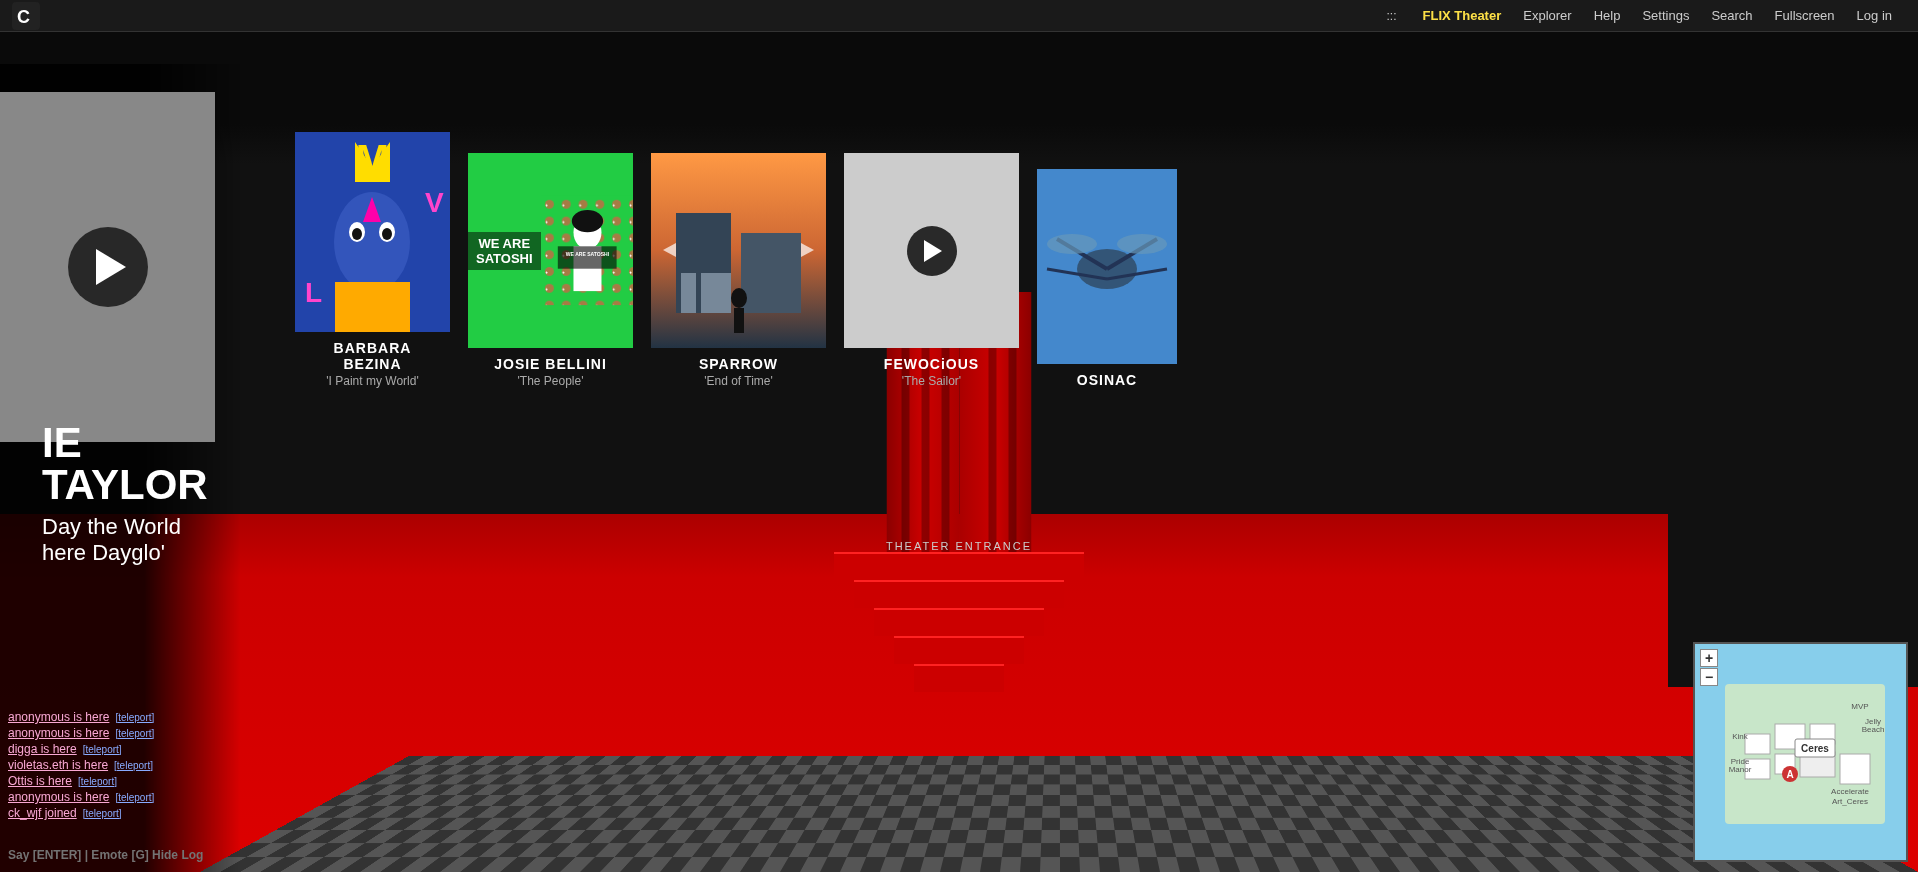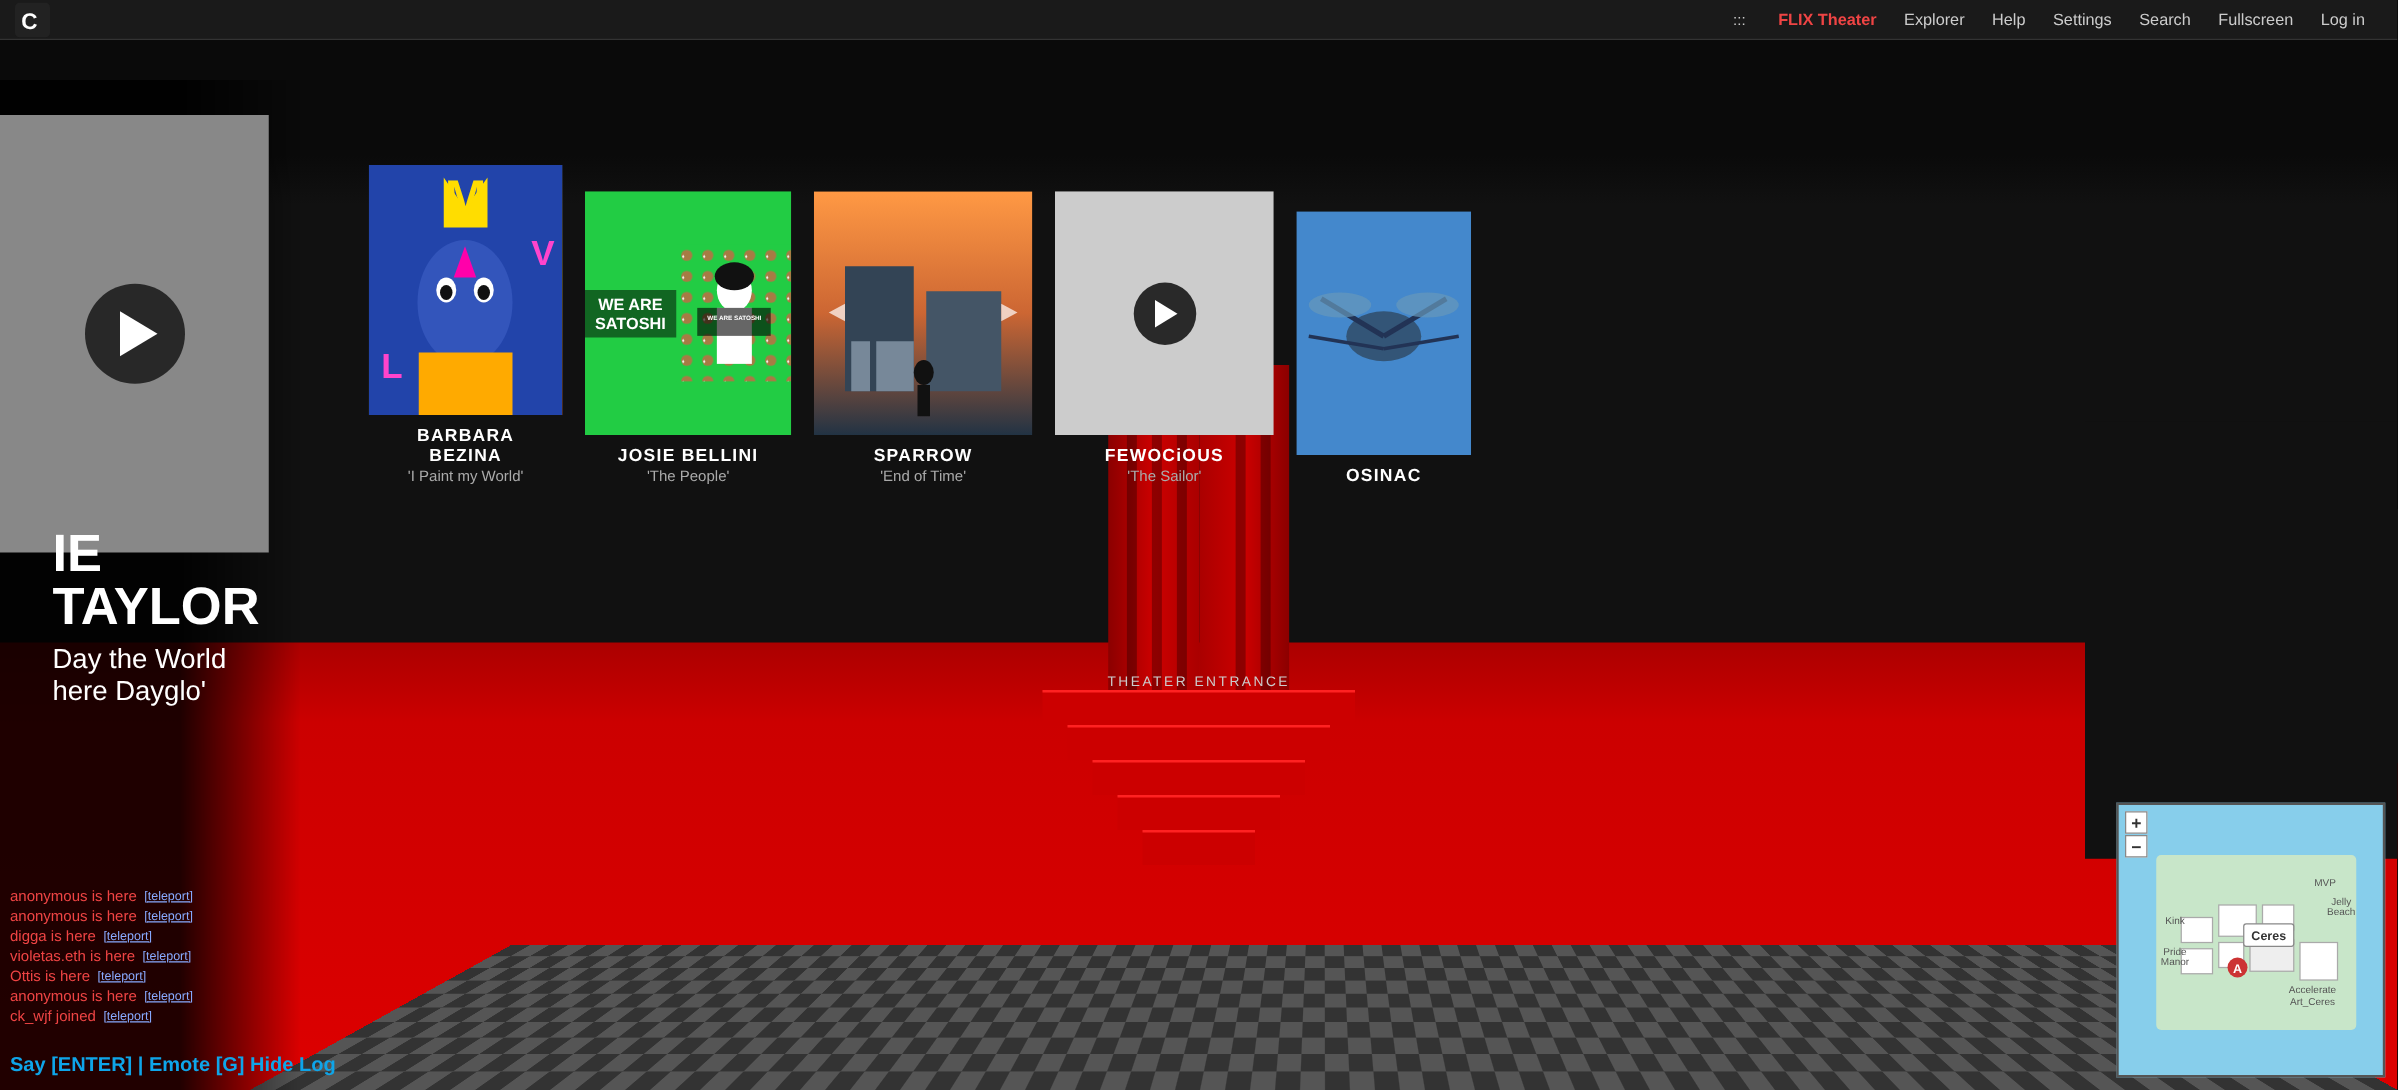--- a/index.html
+++ b/index.html
@@ -43,21 +43,21 @@
       align-items: center;
       gap: 2px;
       font-size: 13px;
       color: #ccc;
     }
     #topbar .nav-items span {
       padding: 4px 10px;
       cursor: pointer;
       color: #ccc;
     }
-    #topbar .nav-items .active { color: #ef4444; font-weight: bold; }
+    #topbar .nav-items .active { color: #fde047; font-weight: bold; }
     #topbar .nav-separator { color: #555; margin: 0 4px; font-size: 12px; }
 
     
     #scene {
       position: absolute;
       top: 32px;
       left: 0; right: 0;
       bottom: 0;
       background: #0a0a0a;
       overflow: hidden;
@@ -379,36 +379,37 @@
       font-size: 12px;
       color: #ccc;
     }
     #chat-log .chat-line {
       display: flex;
       align-items: center;
       gap: 6px;
       margin-bottom: 2px;
     }
     #chat-log .chat-line .username {
-      color: #ef4444;
+      color: #f9a8d4;
+      text-decoration: underline;
     }
     #chat-log .chat-line .teleport-link {
       color: #88aaff;
       cursor: pointer;
       font-size: 10px;
       text-decoration: underline;
     }
 
     #chat-input-hint {
       position: absolute;
       bottom: 10px;
       left: 8px;
       z-index: 50;
-      font-size: 16px;
-      color: #0ea5e9;
+      font-size: 12px;
+      color: #737373;
       font-weight: bold;
     }
 
     
     #left-overlay {
       position: absolute;
       top: 32px;
       left: 0;
       width: 240px;
       bottom: 0;

